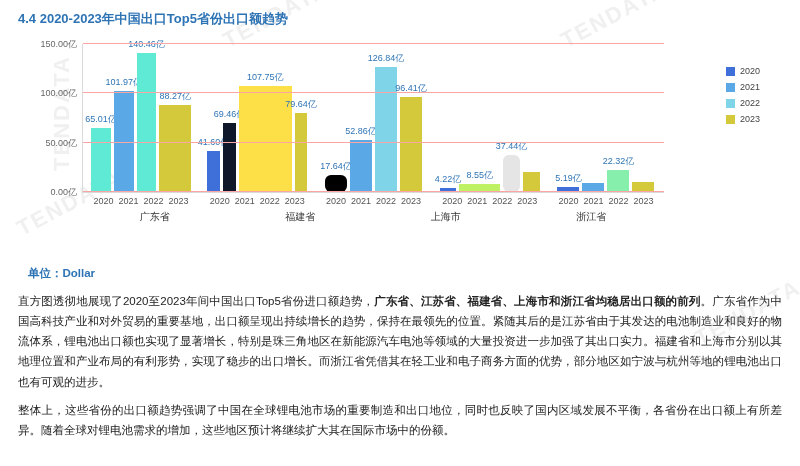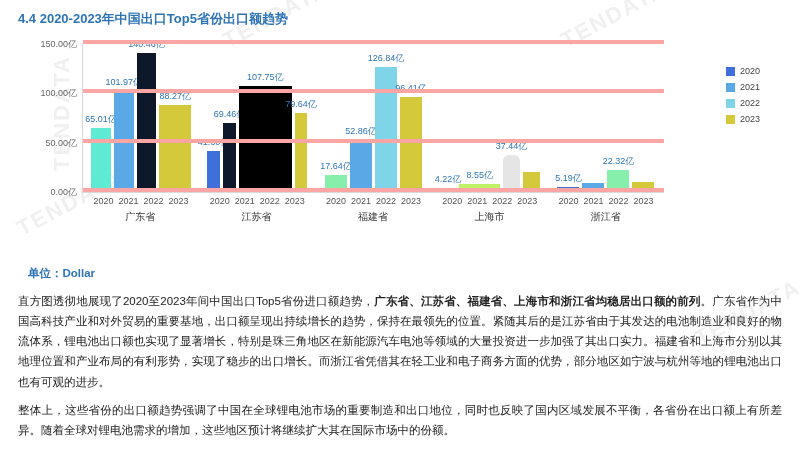--- a/index.html
+++ b/index.html
@@ -62,21 +62,21 @@
     top: 8px;
     right: 120px;
     height: 148px;
     border-left: 1px solid #d9d9d9;
     border-bottom: 1px solid #d9d9d9;
   }
   .gridline {
     position: absolute;
     left: 0;
     right: 0;
-    border-top: 4px solid #fca5a5;
+    border-top: 1px solid #fca5a5;
   }
   .ytick {
     position: absolute;
     right: 100%;
     transform: translateY(-50%);
     padding-right: 6px;
     font-size: 9px;
     color: #666;
     white-space: nowrap;
   }
@@ -209,43 +209,43 @@
     <div class="plot">
 
       <div class="groups" id="groups">
           <div class="group">
             <div class="bar" style="height: 43.34%; background: #5eead4;">
               <span class="vlabel">65.01亿</span>
             </div>
             <div class="bar" style="height: 67.98%; background: rgb(90, 169, 230);">
               <span class="vlabel">101.97亿</span>
             </div>
-            <div class="bar" style="height: 93.64%; background: #0f172a;">
+            <div class="bar" style="height: 93.64%; background: #5eead4;">
               <span class="vlabel">140.46亿</span>
             </div>
             <div class="bar" style="height: 58.8467%; background: rgb(212, 201, 58); padding-left: 12px;">
               <span class="vlabel">88.27亿</span>
             </div>
           </div>
           <div class="group">
             <div class="bar" style="height: 27.7333%; background: rgb(63, 111, 216);">
               <span class="vlabel">41.60亿</span>
             </div>
             <div class="bar" style="height: 46.3067%; background: #0f172a;">
               <span class="vlabel">69.46亿</span>
             </div>
-            <div class="bar" style="height: 71.8333%; background: #000000; padding-left: 40px;">
+            <div class="bar" style="height: 71.8333%; background: #fde047; padding-left: 40px;">
               <span class="vlabel">107.75亿</span>
             </div>
             <div class="bar" style="height: 53.0933%; background: rgb(212, 201, 58);">
               <span class="vlabel">79.64亿</span>
             </div>
           </div>
           <div class="group">
-            <div class="bar" style="height: 11.76%; background: #86efac;">
+            <div class="bar" style="height: 11.76%; background: #000000; border-radius: 6px;">
               <span class="vlabel">17.64亿</span>
             </div>
             <div class="bar" style="height: 35.24%; background: rgb(90, 169, 230);">
               <span class="vlabel">52.86亿</span>
             </div>
             <div class="bar" style="height: 84.56%; background: rgb(127, 212, 232);">
               <span class="vlabel">126.84亿</span>
             </div>
             <div class="bar" style="height: 64.2733%; background: rgb(212, 201, 58);">
               <span class="vlabel">96.41亿</span>
@@ -314,21 +314,20 @@
         </div>
         <div class="gridline" style="bottom: 66.6667%;">
           <span class="ytick">100.00亿</span>
         </div>
         <div class="gridline" style="bottom: 100%;">
           <span class="ytick">150.00亿</span>
         </div>
       </div>
     <div class="cat-labels" id="catlabels">
         <span>广东省</span>
-        <span>江苏省</span>
         <span>福建省</span>
         <span>上海市</span>
         <span>浙江省</span>
       </div>
     <div class="legend" id="legend">
         <div>
           <i style="background: rgb(63, 111, 216);"></i>
           <span>2020</span>
         </div>
         <div>

